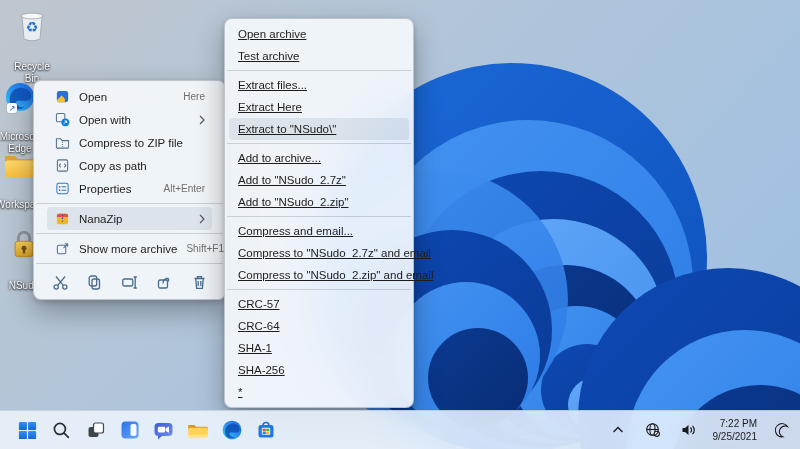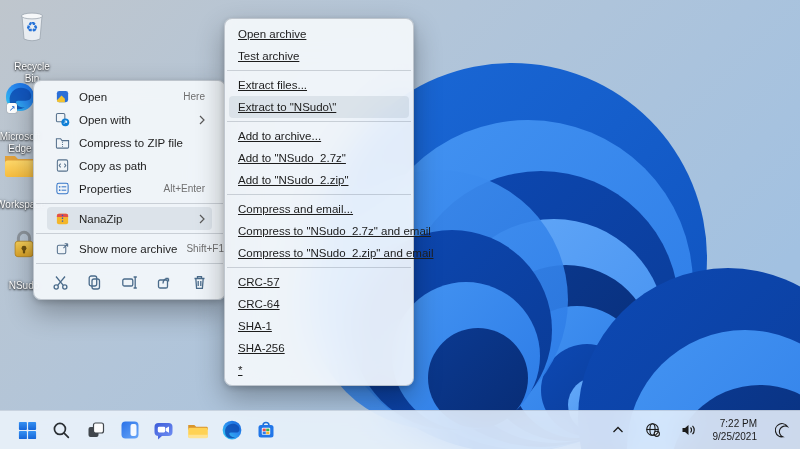--- a/index.html
+++ b/index.html
@@ -284,20 +284,21 @@
           </svg>
       </span>
     </div>
   </div>
 
   <div id="sub-menu" class="menu">
     <div class="srow">Open archive</div>
     <div class="srow">Test archive</div>
     <div class="sep"></div>
     <div class="srow">Extract files...</div>
+    <div class="srow">Extract Here</div>
     <div class="srow hl">Extract to "NSudo\"</div>
     <div class="sep"></div>
     <div class="srow">Add to archive...</div>
     <div class="srow">Add to "NSudo_2.7z"</div>
     <div class="srow">Add to "NSudo_2.zip"</div>
     <div class="sep"></div>
     <div class="srow">Compress and email...</div>
     <div class="srow">Compress to "NSudo_2.7z" and email</div>
     <div class="srow">Compress to "NSudo_2.zip" and email</div>
     <div class="sep"></div>

